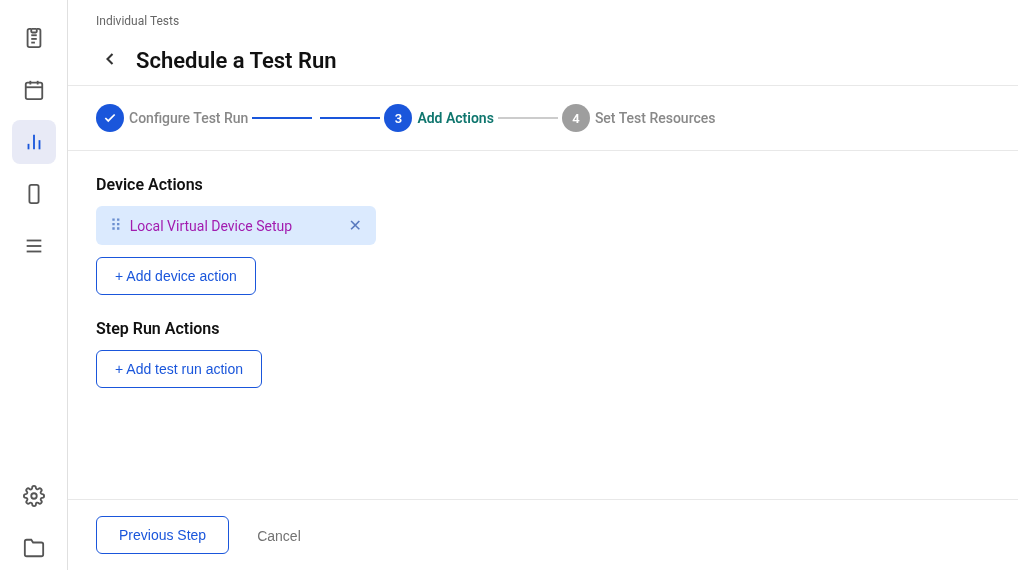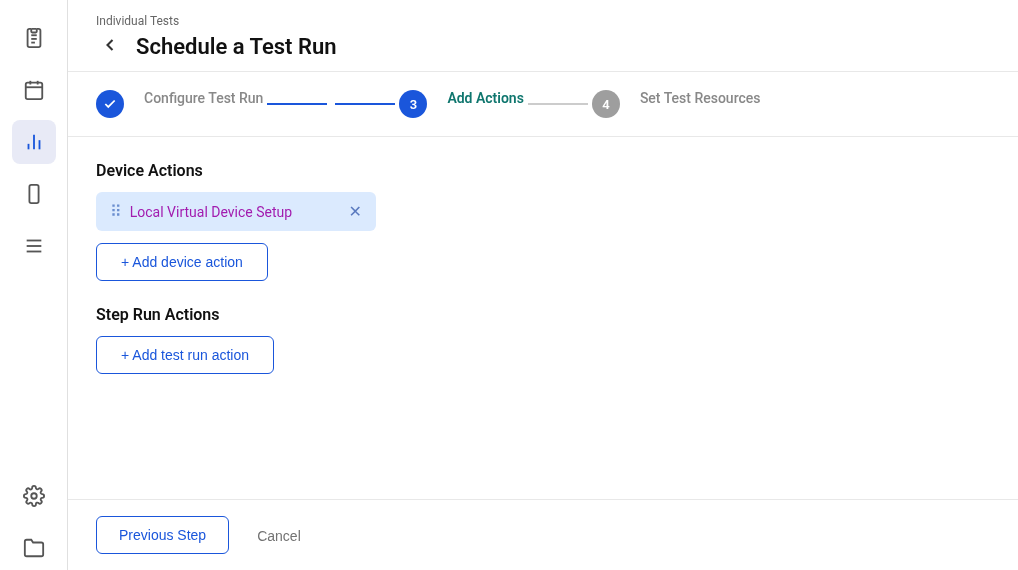--- a/index.html
+++ b/index.html
@@ -54,21 +54,21 @@
     }
 
     
     .header {
       padding: 14px 28px 12px 28px;
       border-bottom: 1px solid #e8e8e8;
     }
     .breadcrumb {
       font-size: 12px;
       color: #666;
-      margin-bottom: 3px;
+      margin-bottom: 17px;
     }
     .title-row {
       display: flex;
       align-items: flex-end;
       gap: 12px;
     }
     .back-btn {
       width: 28px;
       height: 28px;
       display: flex;
@@ -86,22 +86,22 @@
     
     .stepper {
       display: flex;
       align-items: center;
       padding: 18px 28px 18px 28px;
       border-bottom: 1px solid #e8e8e8;
       gap: 0;
     }
     .step {
       display: flex;
-      align-items: flex-start;
-      gap: 20px;
+      align-items: center;
+      gap: 5px;
     }
     .step-circle {
       width: 28px;
       height: 28px;
       border-radius: 50%;
       display: flex;
       align-items: center;
       justify-content: center;
       font-size: 13px;
       font-weight: 600;
@@ -185,21 +185,21 @@
 
     
     .add-btn {
       display: inline-flex;
       align-items: center;
       gap: 6px;
       border: 1px solid #1a56db;
       background: #fff;
       color: #1a56db;
       border-radius: 6px;
-      padding: 10px 24px;
+      padding: 10px 18px;
       font-size: 14px;
       font-weight: 500;
       cursor: pointer;
       margin-bottom: 0;
     }
 
     .section-gap {
       margin-bottom: 24px;
     }
 

